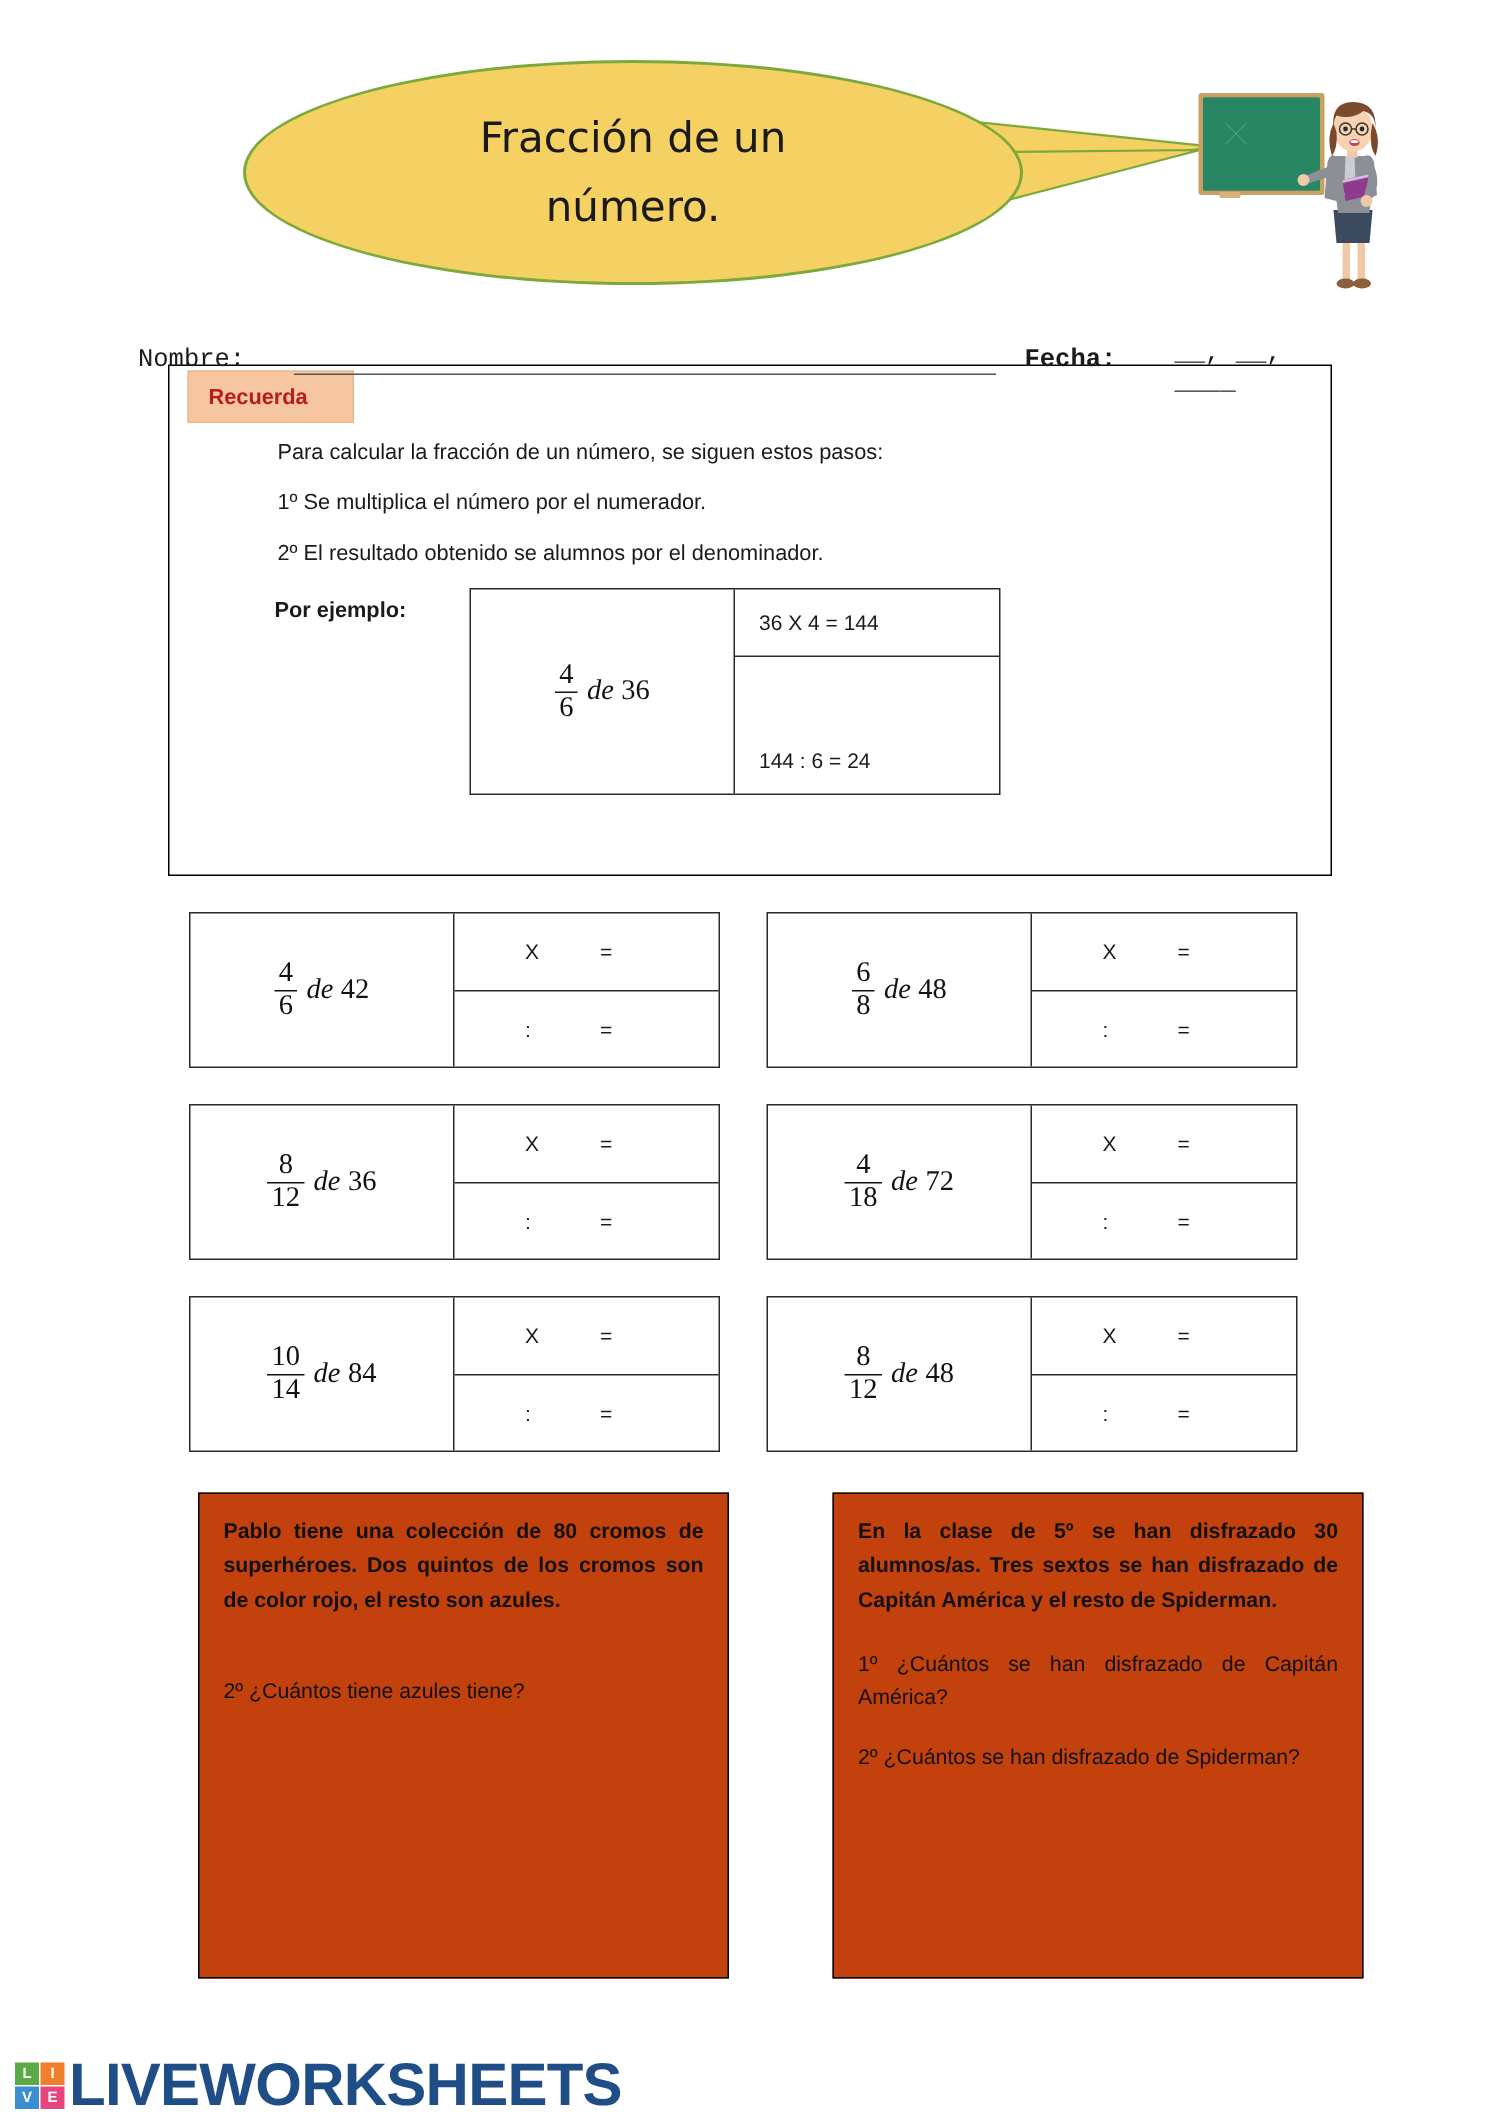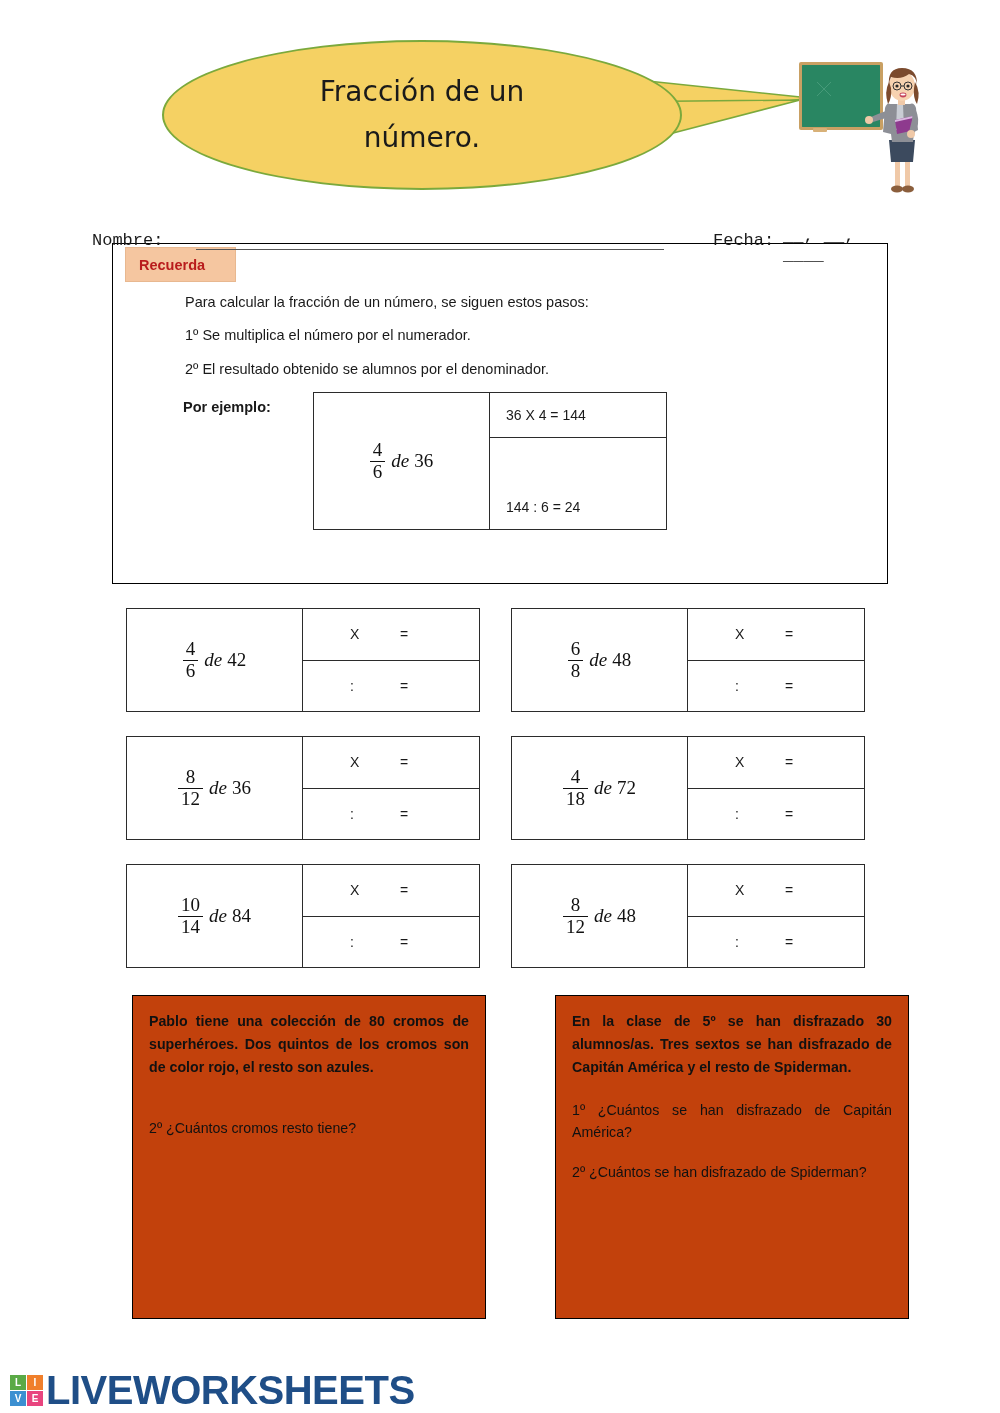--- a/index.html
+++ b/index.html
@@ -73,21 +73,21 @@
     font-size: 17px;
     color: #1a1a1a;
     z-index: 4;
     margin-top: 35px;
   }
   #nombre-label { position: absolute; left: 92px; top: 4px; }
   #nombre-line {
     position: absolute; left: 196px; top: 22px;
     width: 468px; border-bottom: 1.5px solid #555;
   }
-  #fecha-label { position: absolute; left: 713px; top: 4px; }
+  #fecha-label { position: absolute; left: 683px; top: 4px; font-weight: bold; }
   #fecha-blanks { position: absolute; left: 783px; top: 0; letter-spacing: 0px; }
 
   
   #recuerda-panel {
     position: absolute;
     left: 112px;
     top: 243px;
     width: 776px;
     height: 341px;
     border: 1.5px solid #000;
@@ -541,21 +541,21 @@
           <span class="op-equal">=</span>
         </div>
       </div>
     </div>
   </div>
 </div>
 
 <div id="problems">
   <div class="problem-box" id="problem-box-0">
     <div class="problem-statement">Pablo tiene una colección de 80 cromos de superhéroes. Dos quintos de los cromos son de color rojo, el resto son azules.</div>
-    <div class="problem-question q1">2º ¿Cuántos cromos resto tiene?</div>
+    <div class="problem-question q1">2º ¿Cuántos tiene azules tiene?</div>
   </div>
 
   <div class="problem-box" id="problem-box-1">
     <div class="problem-statement">En la clase de 5º se han disfrazado 30 alumnos/as. Tres sextos se han disfrazado de Capitán América y el resto de Spiderman.</div>
     <div class="problem-question q0">1º ¿Cuántos se han disfrazado de Capitán América?</div>
     <div class="problem-question q1">2º ¿Cuántos se han disfrazado de Spiderman?</div>
   </div>
 </div>
 
 <div id="footer-logo">

